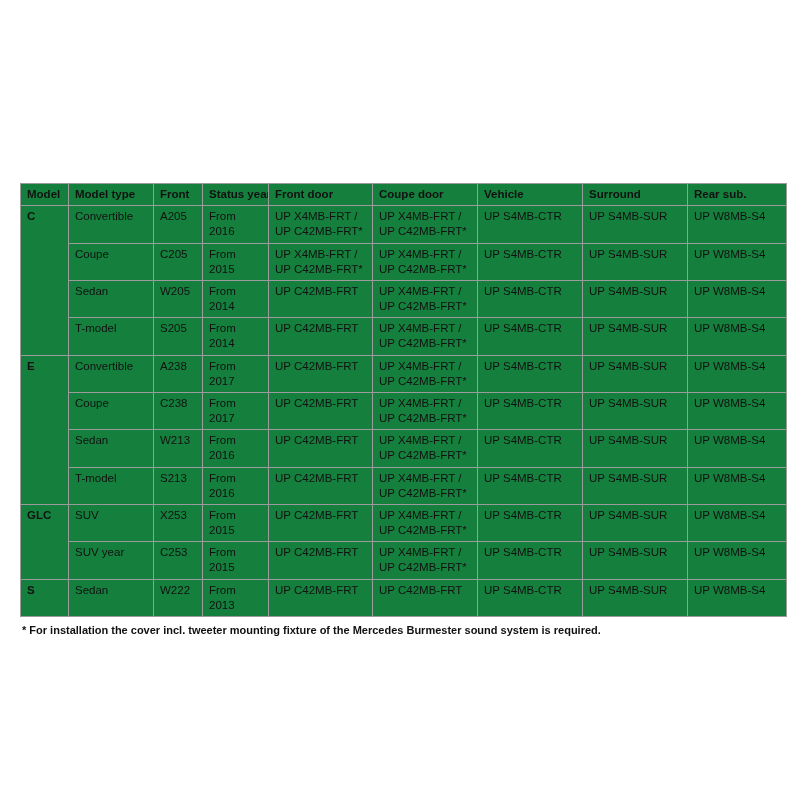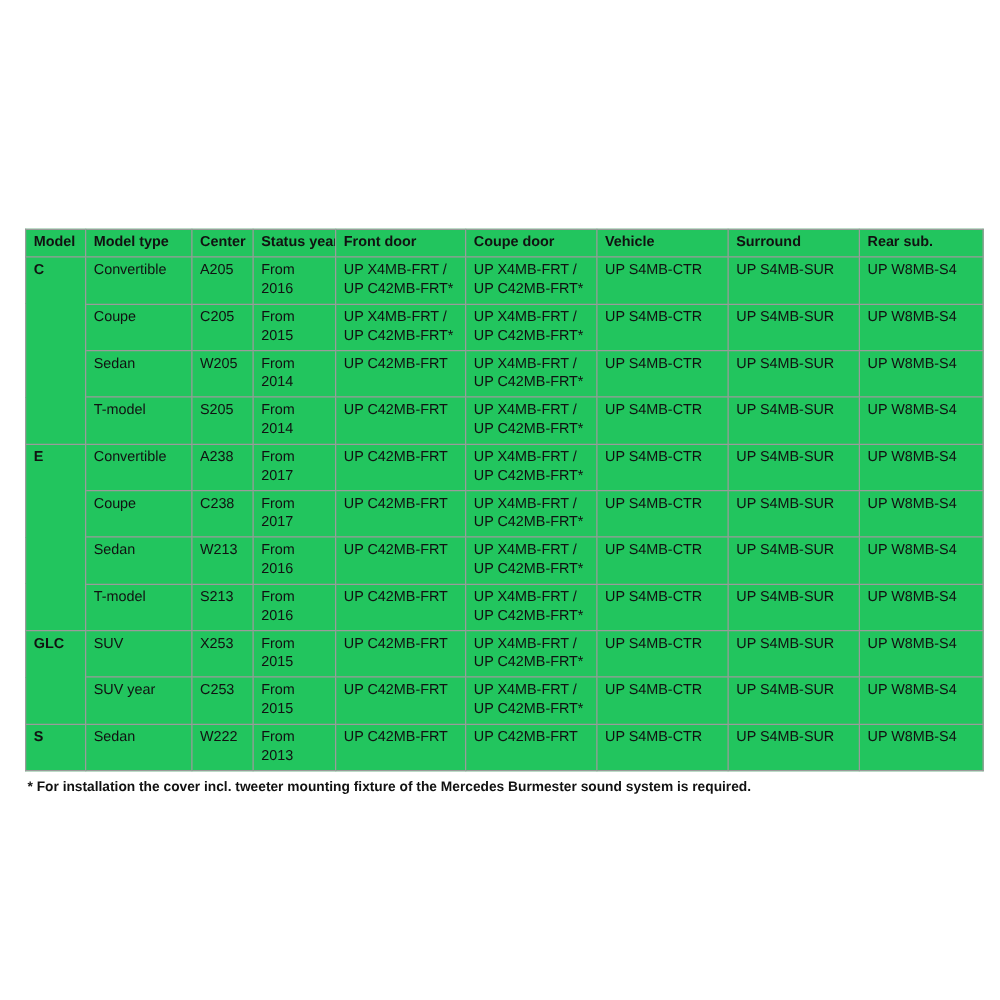--- a/index.html
+++ b/index.html
@@ -22,21 +22,21 @@
     font-weight: bold;
     color: #0d0d0d;
     margin: 0 0 7px 2px;
     letter-spacing: 0.1px;
   }
   table.compat {
     border-collapse: collapse;
     table-layout: fixed;
     width: 766px;
     font-size: 11.5px;
-    background: #22c55e;
+    background: #15803d;
   }
   table.compat th, table.compat td {
     border: 1px solid #9b9b9b;
     padding: 3px 4px 3px 6px;
     vertical-align: top;
     text-align: left;
     line-height: 1.32;
   }
   table.compat th {
     font-weight: bold;
@@ -73,21 +73,21 @@
       <col style="width:104px">
       <col style="width:105px">
       <col style="width:105px">
       <col style="width:105px">
       <col style="width:99px">
     </colgroup>
     <thead>
       <tr>
           <th>Model</th>
           <th>Model type</th>
-          <th>Center</th>
+          <th>Front</th>
           <th>Status year</th>
           <th>Front door</th>
           <th>Coupe door</th>
           <th>Vehicle</th>
           <th>Surround</th>
           <th>Rear sub.</th>
         </tr>
     </thead>
     <tbody>
         <tr>

